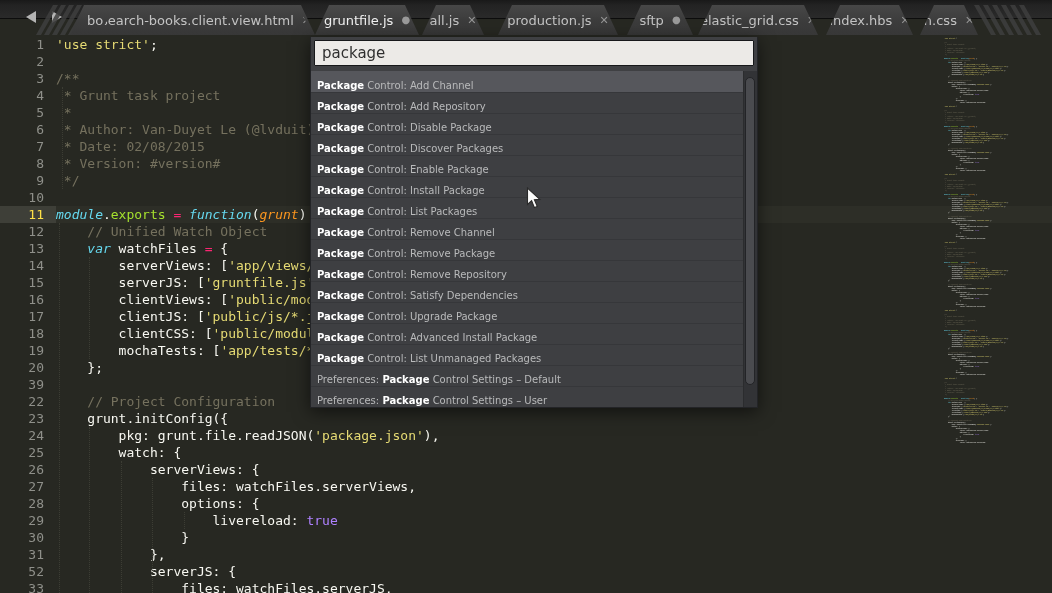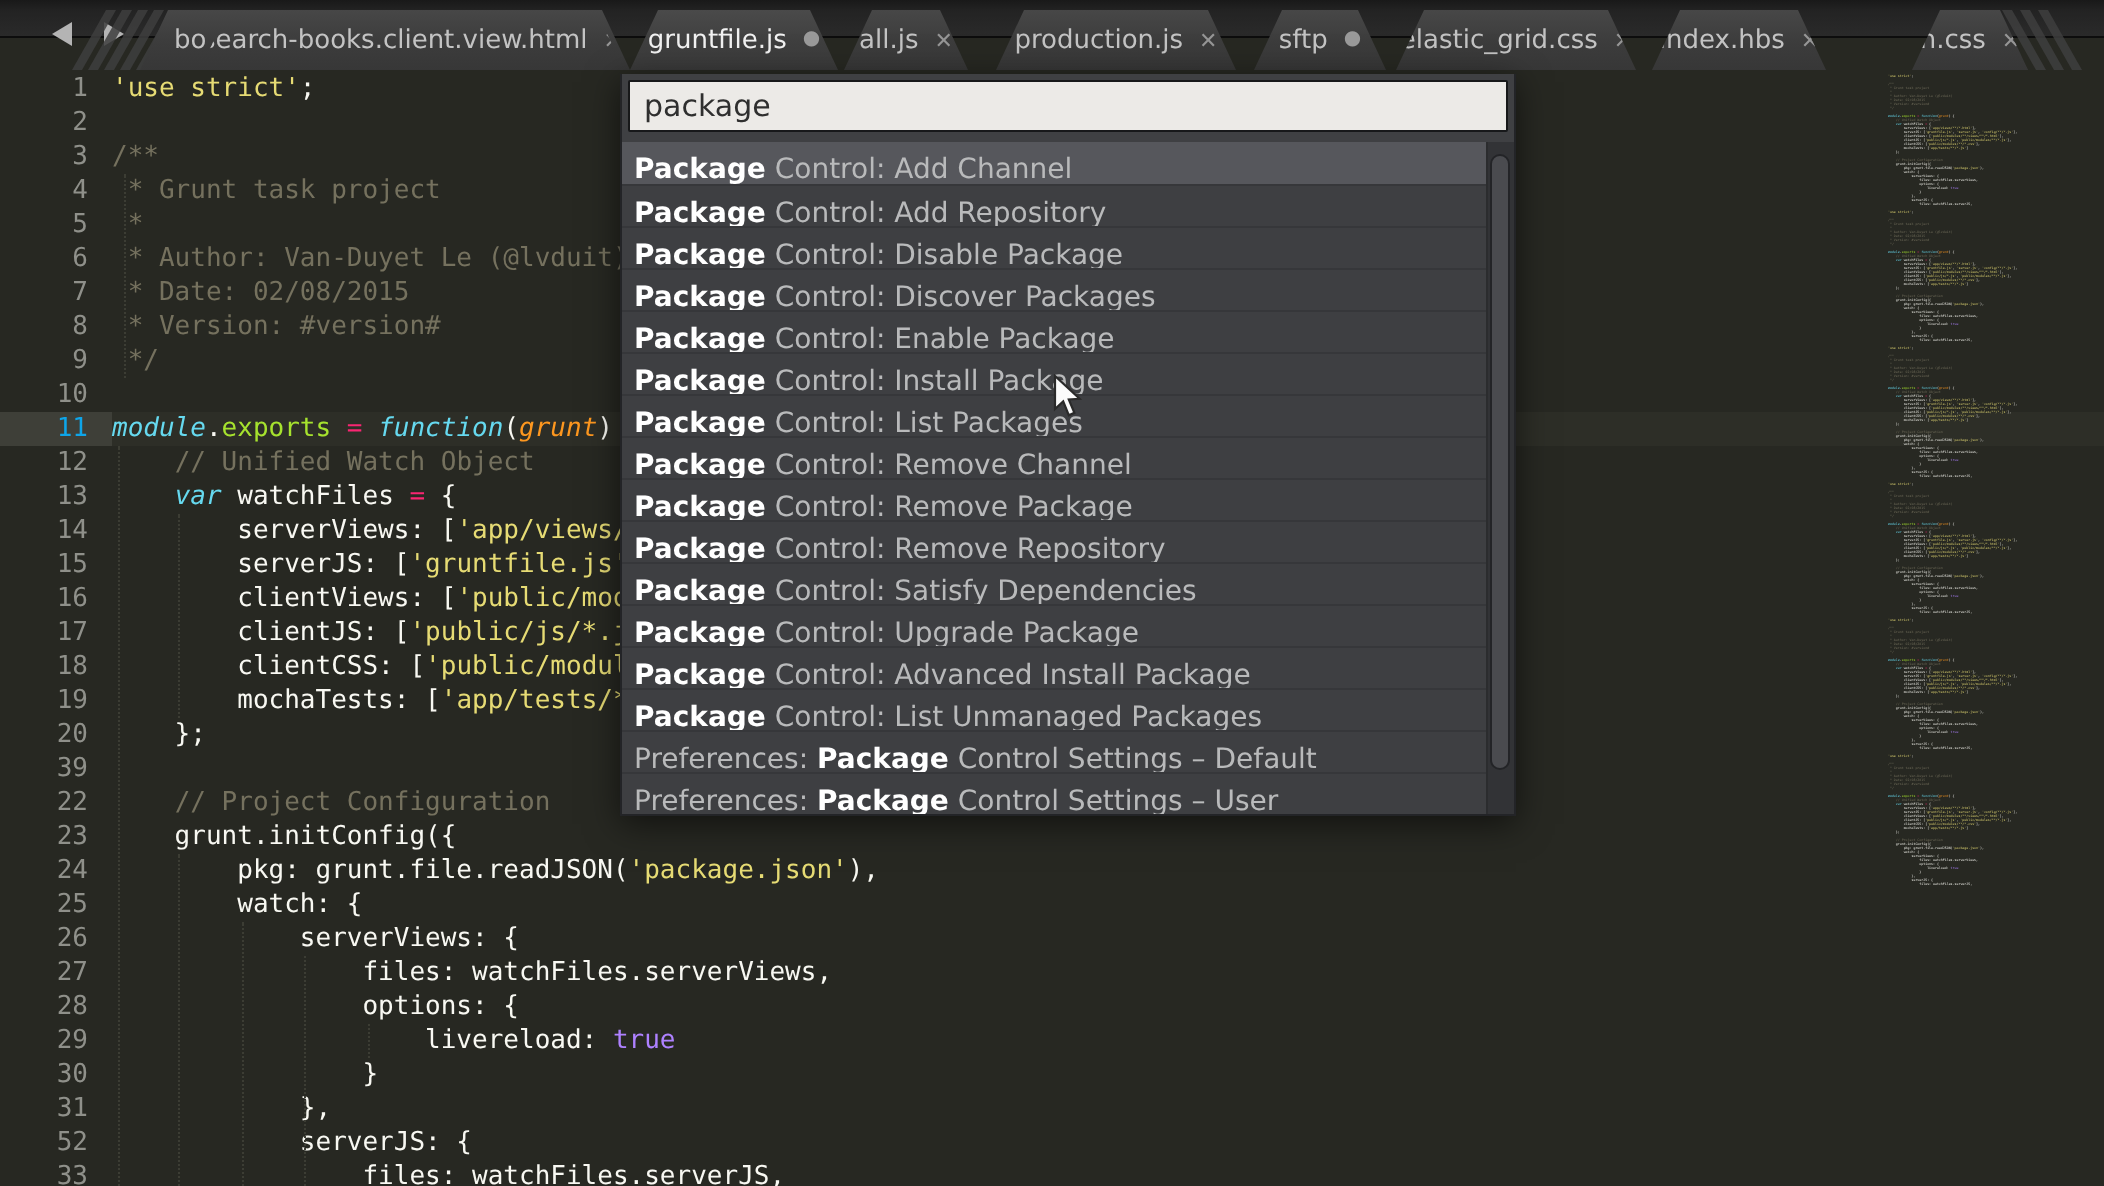--- a/index.html
+++ b/index.html
@@ -34,21 +34,21 @@
   .curve.r{clip-path:polygon(0 0,5px 0,22px 100%,17px 100%);}
   
   .editor{position:absolute;left:0;top:35px;width:1052px;height:558px;background:#272822;}
   .code{position:absolute;left:0;top:1px;width:100%;}
   .cl{display:flex;height:17px;align-items:center;position:relative;}
   .cl.cur{background:#2d2e27;}
   .ln{
     width:44px;flex:0 0 44px;text-align:right;padding-right:12px;
     font:13px/17px "DejaVu Sans Mono",monospace;color:#8f908a;
   }
-  .cl.cur .ln{background:#3e3f38;color:#0ea5e9;}
+  .cl.cur .ln{background:#3e3f38;color:#fde047;}
   pre.ct{margin:0;font:13px/17px "DejaVu Sans Mono",monospace;white-space:pre;}
   .tk-pln{color:#f8f8f2}.tk-str{color:#e6db74}.tk-com{color:#75715e}
   .tk-kw{color:#66d9ef;font-style:italic}.tk-fn{color:#a6e22e}
   .tk-op{color:#f92672}.tk-arg{color:#fd971f;font-style:italic}
   .tk-const{color:#ae81ff}
   .guide{position:absolute;width:0;border-left:1px dotted #3c3d34;z-index:2;}
   
   .minimap{position:absolute;left:944px;top:2px;width:102px;height:552px;overflow:hidden;opacity:.92;}
   .minimap pre{
     margin:0;font:13px/16px "DejaVu Sans Mono",monospace;white-space:pre;
@@ -61,21 +61,21 @@
     box-shadow:0 4px 16px rgba(0,0,0,.55);z-index:60;padding-bottom:0;
   }
   .palette-input{
     display:block;box-sizing:border-box;width:calc(100% - 6px);height:26px;margin:3px 3px 5px 3px;
     background:#eceae7;border:1px solid #17181a;border-radius:1px;
     font:15px "DejaVu Sans",sans-serif;color:#2f2f2f;padding:0 7px;outline:none;
   }
   .plist{position:relative;}
   .row{
     height:21px;box-sizing:border-box;line-height:20px;padding:4px 20px 0 6px;
-    font-size:14px;color:#b9babb;background:#3e3f42;border-top:1px solid #36373a;
+    font-size:10px;color:#b9babb;background:#3e3f42;border-top:1px solid #36373a;
     white-space:nowrap;overflow:hidden;cursor:default;
   }
   .row:first-child{border-top:none;line-height:21px;}
   .row.selected{background:#56575c;}
   .seg-b{font-weight:bold;color:#ffffff;}
   .seg-n{color:#b9babb;}
   .sb{
     position:absolute;right:0;top:0;bottom:0;width:13px;
     background:#323336;border-left:1px solid #2b2c2e;
   }
@@ -127,21 +127,21 @@
         <span class="tab-dot">●</span>
       </div>
       <div class="tab" style="left: 698px; width: 120px; z-index: 7;">
         <span>elastic_grid.css</span>
         <span class="tab-close">✕</span>
       </div>
       <div class="tab" style="left: 826px; width: 87px; z-index: 8;">
         <span>index.hbs</span>
         <span class="tab-close">✕</span>
       </div>
-      <div class="tab" style="left: 956px; width: 58px; z-index: 9;">
+      <div class="tab" style="left: 920px; width: 58px; z-index: 9;">
         <span>n.css</span>
         <span class="tab-close">✕</span>
       </div>
     </div>
 </div>
 
 <div class="editor">
   <div class="code">
       <div class="cl">
         <span class="ln">1</span>

